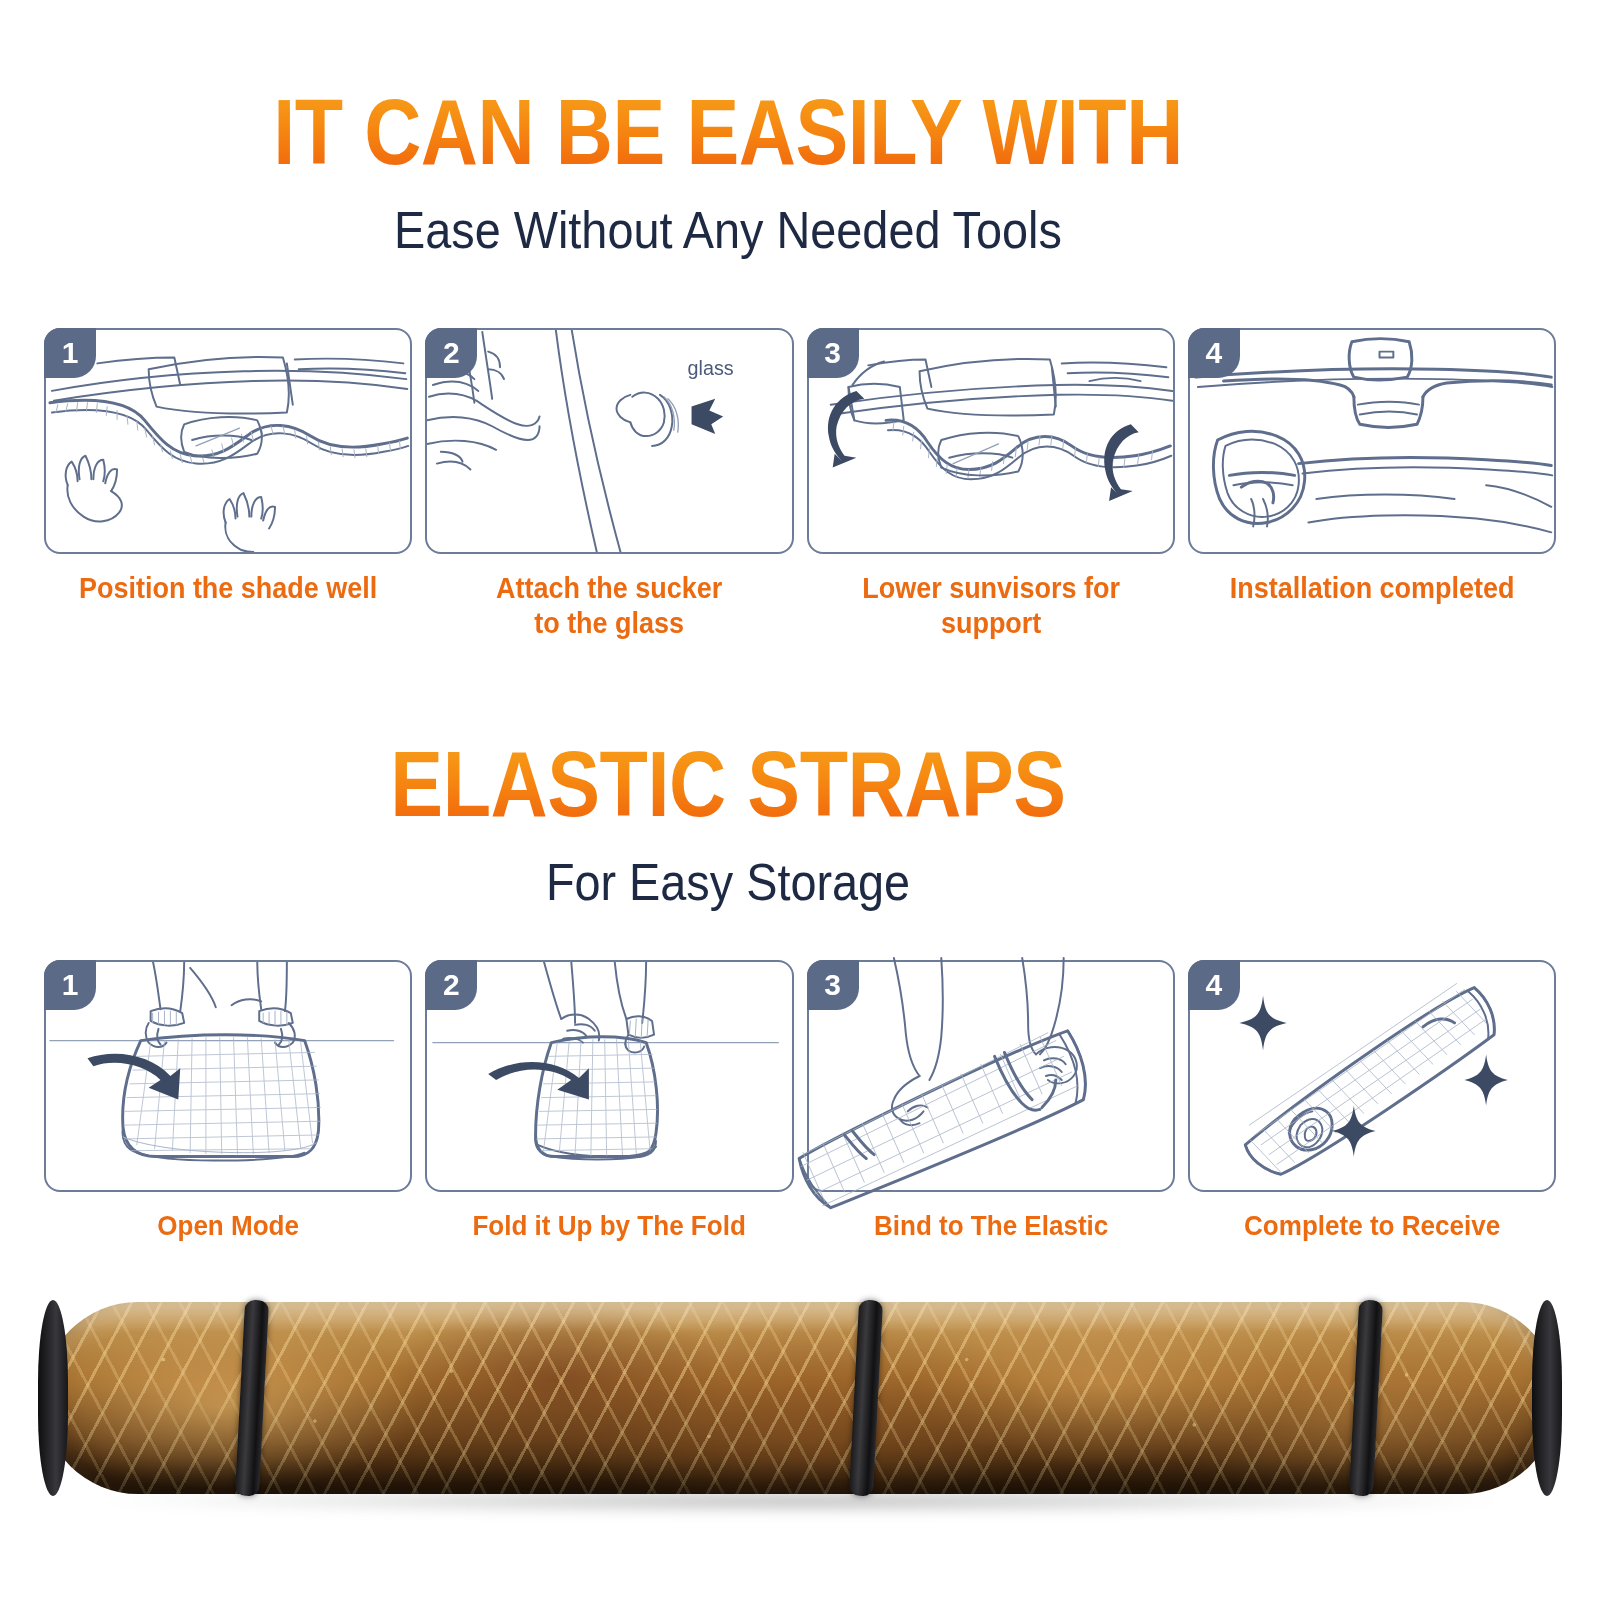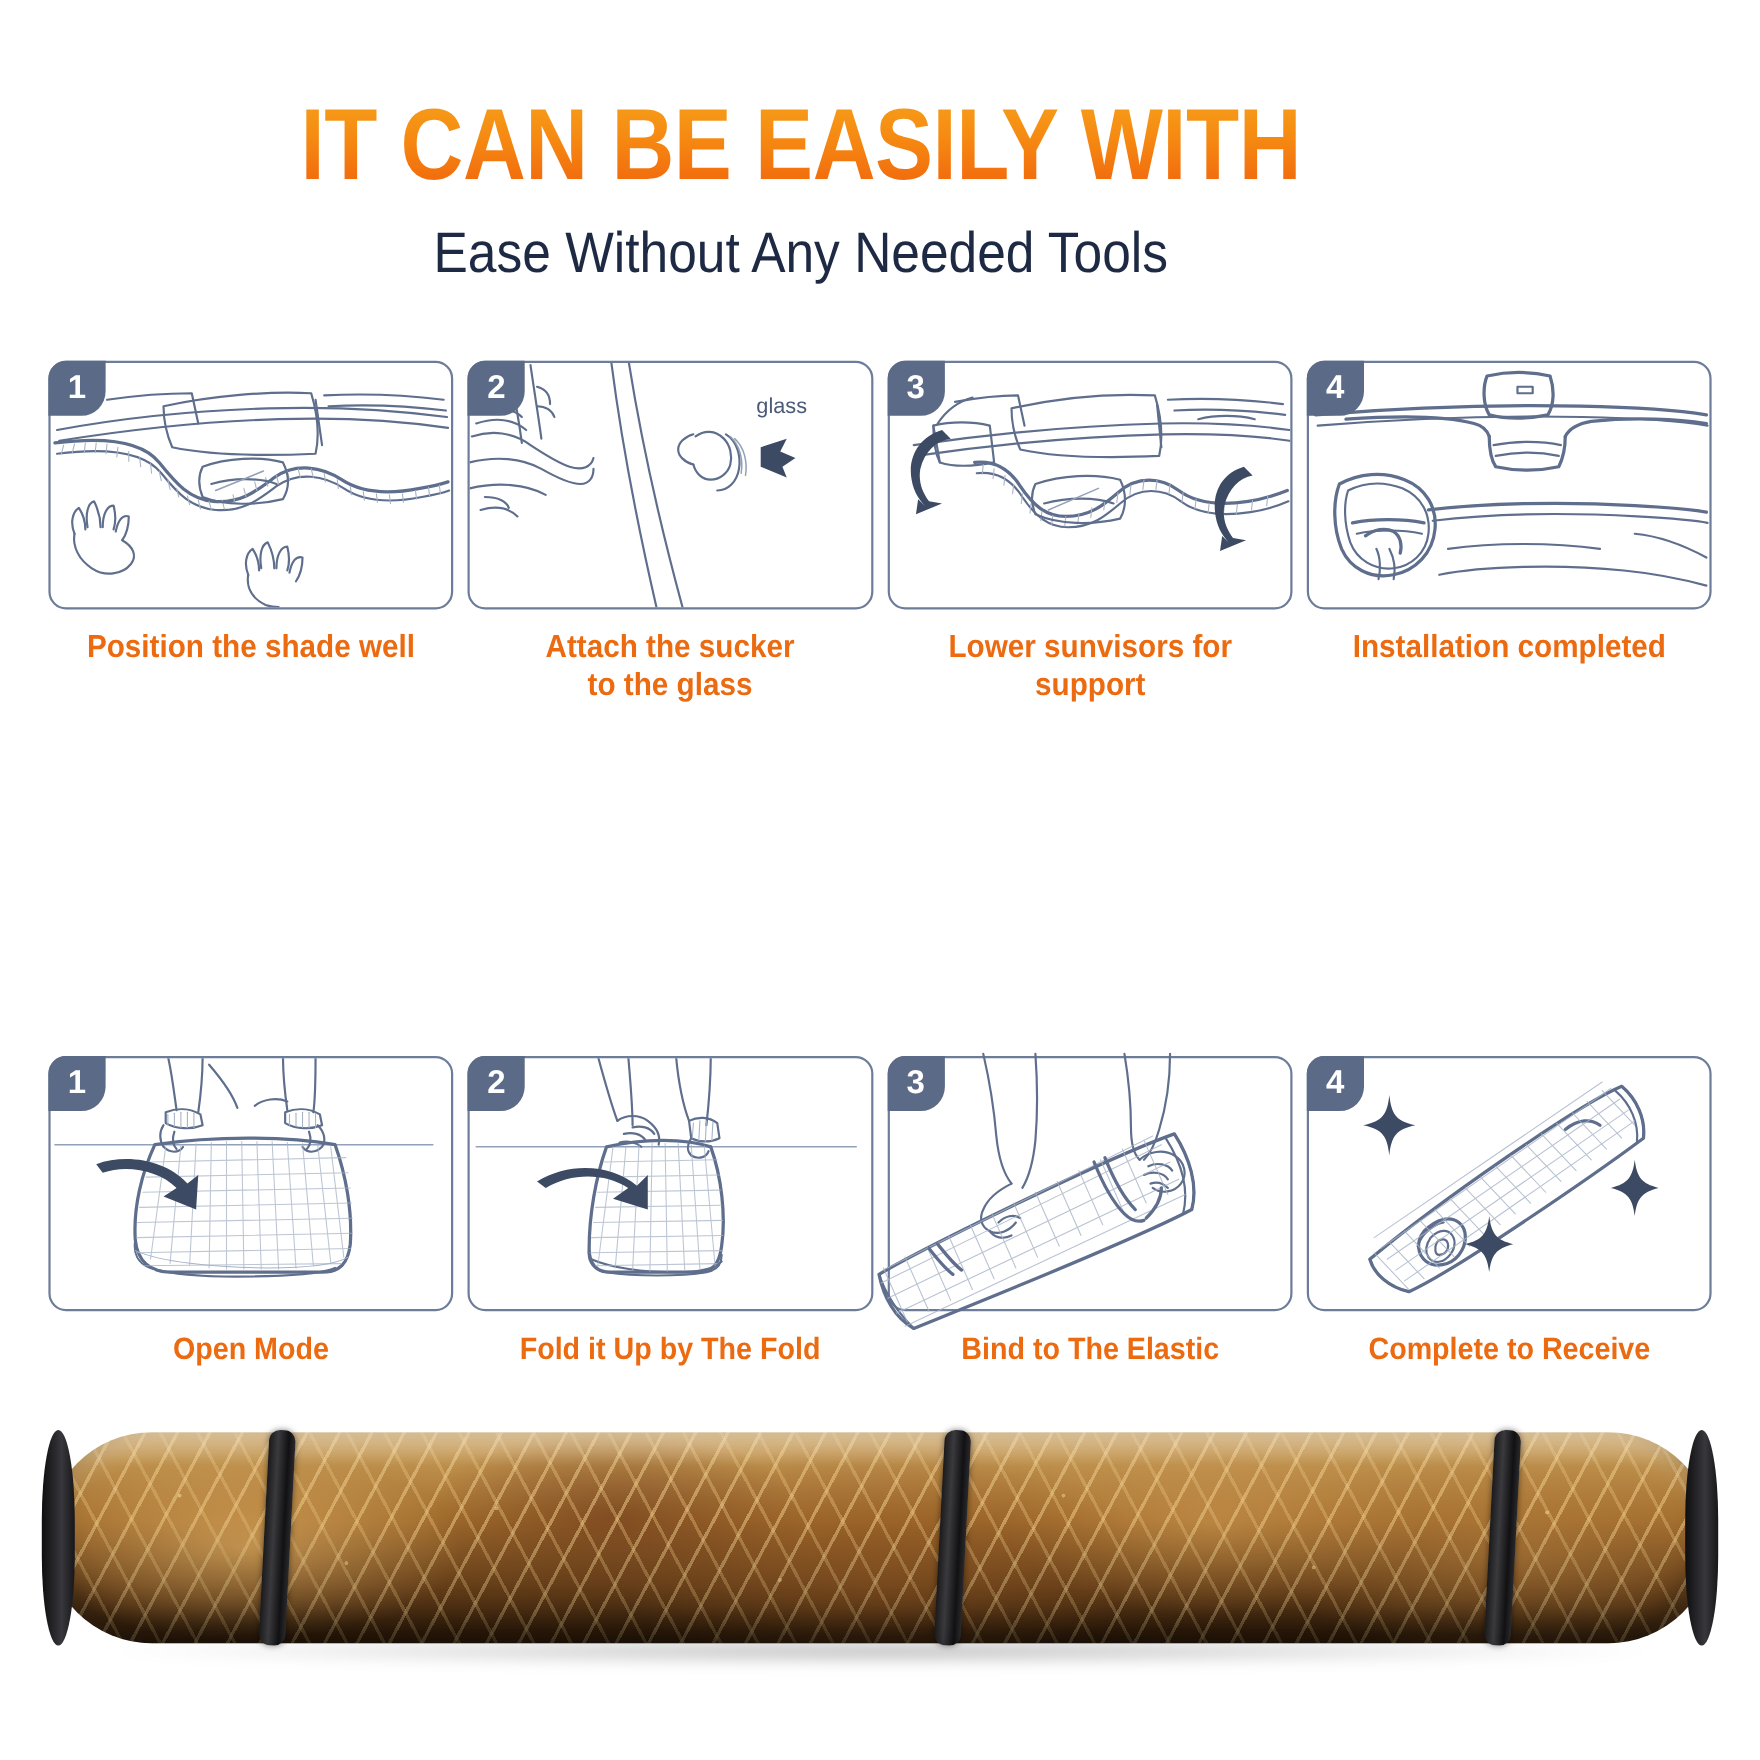--- a/index.html
+++ b/index.html
@@ -381,20 +381,24 @@
               <path class="ln" d="M128 172 C170 166 224 166 268 172"></path>
               <path class="ln" d="M300 158 C322 160 344 168 366 180"></path>
             </svg>
           </div>
         </div>
       </div>
       <div class="caption">Installation completed</div>
     </div>
   </div>
 
+  <div class="section-head" id="head2">
+    <div class="big-title">ELASTIC STRAPS</div>
+    <div class="sub-title">For Easy Storage</div>
+  </div>
 
   <div class="panel-row" id="row2">
 
     <div class="step">
       <div class="frame">
         <div class="badge">1</div>
         <div class="frame-clip">
           <div class="art">
             <svg viewBox="0 0 369 232" preserveAspectRatio="none">
               <path class="ln-lt" d="M4 80 L352 80"></path>

